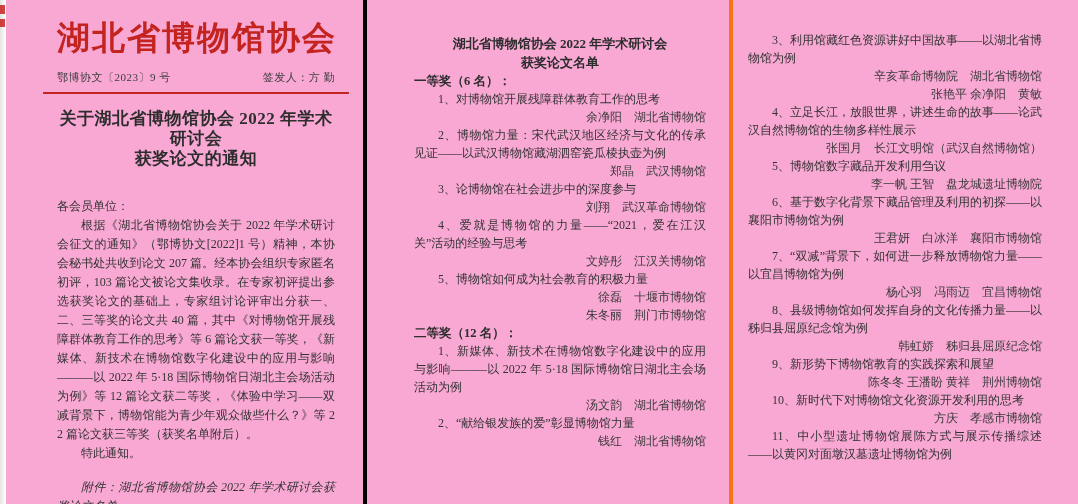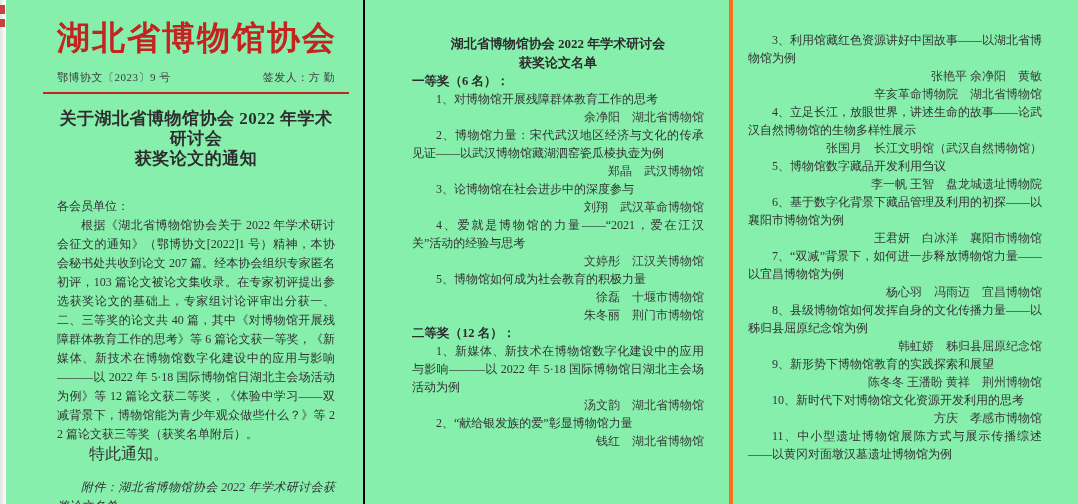--- a/index.html
+++ b/index.html
@@ -3,23 +3,23 @@
 <meta charset="utf-8">
 <style>
   :root{ --red:#c32420; --ink:#333; }
   html,body{margin:0;padding:0;background:#f3f3f1;}
   .canvas{
     position:relative; width:1078px; height:504px; overflow:hidden;
     background:#fdfdfc;
     font-family:"Liberation Serif","DejaVu Serif",serif;
     color:var(--ink);
   }
-  .page{position:absolute; top:0; height:504px; background:#86efac;}
+  .page{position:absolute; top:0; height:504px; background:#f9a8d4;}
   #page1{left:0; width:363px;}
-  #page2{left:363px; width:366px; border-left:2px solid #000000;}
+  #page2{left:363px; width:366px; border-left:4px solid #000000;}
   #page3{left:729px; width:349px; border-left:4px solid #f97316;}
   .left-edge-shade{position:absolute;left:0;top:0;width:6px;height:504px;background:linear-gradient(90deg,#e3e3e0,#ffffff);}
   .red-fragment{position:absolute;left:0;width:5px;background:var(--red);opacity:.85;}
   .f1{top:5px;height:9px;}
   .f2{top:19px;height:8px;}
 
   
   .p1-content{padding:0 28px 0 57px;}
   .masthead{
     margin-top:16px; text-align:center;
@@ -27,21 +27,21 @@
     color:var(--red); letter-spacing:2px; white-space:nowrap;
   }
   .docrow{display:flex; justify-content:space-between; margin-top:10px;
     font-size:11px; color:#3c3c3c; letter-spacing:.5px;}
   .redline{height:2px; background:var(--red); margin:7px -14px 0 -14px;}
   .notice-title{margin-top:15px; text-align:center; font-weight:bold;
     font-size:17px; line-height:20px; color:#2d2d2d; letter-spacing:.5px;}
   .salutation{margin-top:28px; font-size:12px; line-height:19px;}
   .body-para{margin:0; font-size:12px; line-height:19px; text-align:justify;
     text-justify:inter-character; word-break:break-all; text-indent:2em;}
-  .closing{font-size:16px; line-height:19px; text-indent:2em;}
+  .closing{font-size:12px; line-height:19px; text-indent:2em;}
   .attachment{margin-top:15px; font-size:12px; line-height:19px;
     text-align:justify; word-break:break-all; text-indent:2em;font-style:italic;}
 
   
   .p2-content{padding:34px 27px 0 47px;}
   .p3-content{padding:31px 40px 0 15px;}
   .list-title{text-align:center; font-weight:bold; font-size:13px;
     line-height:19px; color:#2d2d2d;}
   .section-head{margin-top:0; font-weight:bold; font-size:12.5px;
     line-height:18px; color:#2d2d2d;}
@@ -121,22 +121,22 @@
           </div>
         </div>
     </div>
   </div>
 
   <div class="page" id="page3">
     <div class="p3-content">
       <div class="entries">
           <div class="entry">
             <div class="entry-title">3、利用馆藏红色资源讲好中国故事——以湖北省博物馆为例</div>
+            <div class="entry-authors">辛亥革命博物院　湖北省博物馆</div>
             <div class="entry-authors">张艳平 余净阳　黄敏</div>
-            <div class="entry-authors">辛亥革命博物院　湖北省博物馆</div>
           </div>
           <div class="entry">
             <div class="entry-title">4、立足长江，放眼世界，讲述生命的故事——论武汉自然博物馆的生物多样性展示</div>
             <div class="entry-authors">张国月　长江文明馆（武汉自然博物馆）</div>
           </div>
           <div class="entry">
             <div class="entry-title">5、博物馆数字藏品开发利用刍议</div>
             <div class="entry-authors">李一帆 王智　盘龙城遗址博物院</div>
           </div>
           <div class="entry">

